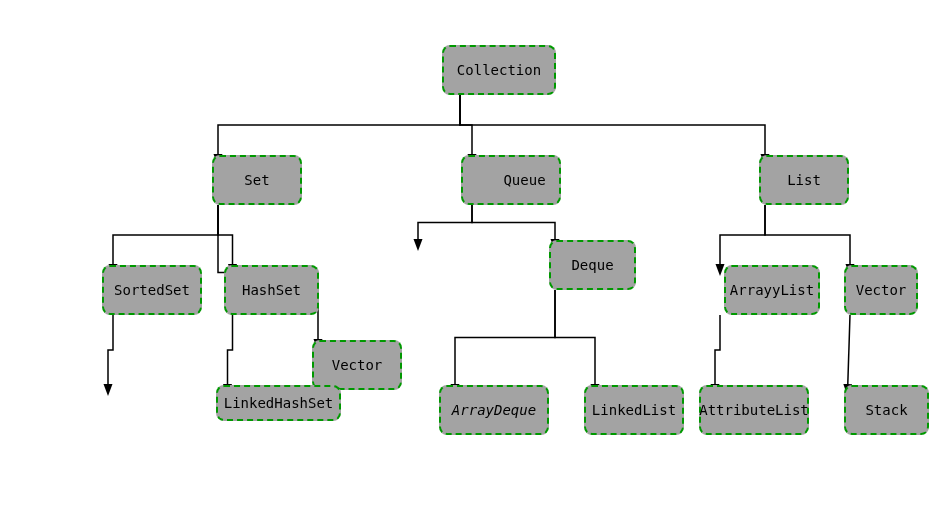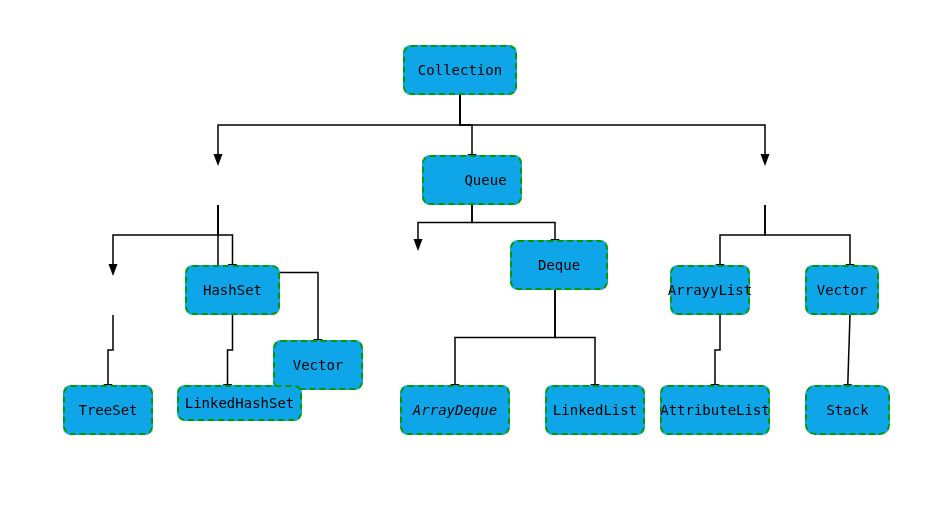--- a/index.html
+++ b/index.html
@@ -12,31 +12,32 @@
       overflow: hidden;
       position: relative;
     }
     #diagram {
       position: relative;
       width: 939px;
       height: 510px;
     }
     .node {
       position: absolute;
-      background: #0ea5e9;
+      background: #a3a3a3;
       border: 2px dashed #009900;
       border-radius: 8px;
       display: flex;
       align-items: center;
       justify-content: center;
       text-align: center;
       font-family: monospace;
       font-size: 14px;
       color: #000;
       padding: 4px 8px;
+      margin-left: 39px;
     }
     svg#lines {
       position: absolute;
       top: 0; left: 0;
       width: 939px;
       height: 510px;
       pointer-events: none;
     }
     svg#lines line, svg#lines polyline {
       stroke: #000;
@@ -66,25 +67,27 @@
       <polyline points="113,315 113,350 108,350 108,393" marker-end="url(#arrow)"></polyline>
       <polyline points="232.5,315 232.5,350 227.5,350 227.5,393" marker-end="url(#arrow)"></polyline>
       <polyline points="555,290 555,337.5 455,337.5 455,393" marker-end="url(#arrow)"></polyline>
       <polyline points="555,290 555,337.5 595,337.5 595,393" marker-end="url(#arrow)"></polyline>
       <polyline points="765,205 765,235 720,235 720,273" marker-end="url(#arrow)"></polyline>
       <polyline points="765,205 765,235 850,235 850,273" marker-end="url(#arrow)"></polyline>
       <polyline points="720,315 720,350 715,350 715,393" marker-end="url(#arrow)"></polyline>
       <polyline points="850,315 847.5,393" marker-end="url(#arrow)"></polyline>
     </svg>
 <div class="node" style="left: 403px; top: 45px; width: 114px; height: 50px;">Collection</div>
+    <div class="node" style="left: 173px; top: 155px; width: 90px; height: 50px;">Set</div>
     <div class="node" style="left: 422px; top: 155px; width: 100px; height: 50px; padding-left: 35px;">Queue</div>
+    <div class="node" style="left: 720px; top: 155px; width: 90px; height: 50px;">List</div>
+    <div class="node" style="left: 63px; top: 265px; width: 100px; height: 50px;">SortedSet</div>
     <div class="node" style="left: 185px; top: 265px; width: 95px; height: 50px;">HashSet</div>
     <div class="node" style="left: 273px; top: 340px; width: 90px; height: 50px;">Vector</div>
-    <div class="node" style="left: 510px; top: 240px; width: 98px; height: 50px;">Deque</div>
-    <div class="node" style="left: 63px; top: 385px; width: 90px; height: 50px;">TreeSet</div>
+    <div class="node" style="left: 510px; top: 240px; width: 87px; height: 50px;">Deque</div>
     <div class="node" style="left: 177px; top: 385px; width: 125px; height: 36px;">LinkedHashSet</div>
     <div class="node" style="left: 400px; top: 385px; width: 110px; height: 50px; font-style: italic;">ArrayDeque</div>
     <div class="node" style="left: 545px; top: 385px; width: 100px; height: 50px;">LinkedList</div>
-    <div class="node" style="left: 670px; top: 265px; width: 80px; height: 50px;">ArrayyList</div>
+    <div class="node" style="left: 685px; top: 265px; width: 96px; height: 50px;">ArrayyList</div>
     <div class="node" style="left: 805px; top: 265px; width: 74px; height: 50px;">Vector</div>
     <div class="node" style="left: 660px; top: 385px; width: 110px; height: 50px;">AttributeList</div>
-    <div class="node" style="left: 805px; top: 385px; width: 85px; height: 50px; border-radius: 10px;">Stack</div>
+    <div class="node" style="left: 805px; top: 385px; width: 85px; height: 50px;">Stack</div>
   </div>
 
 </body></html>

